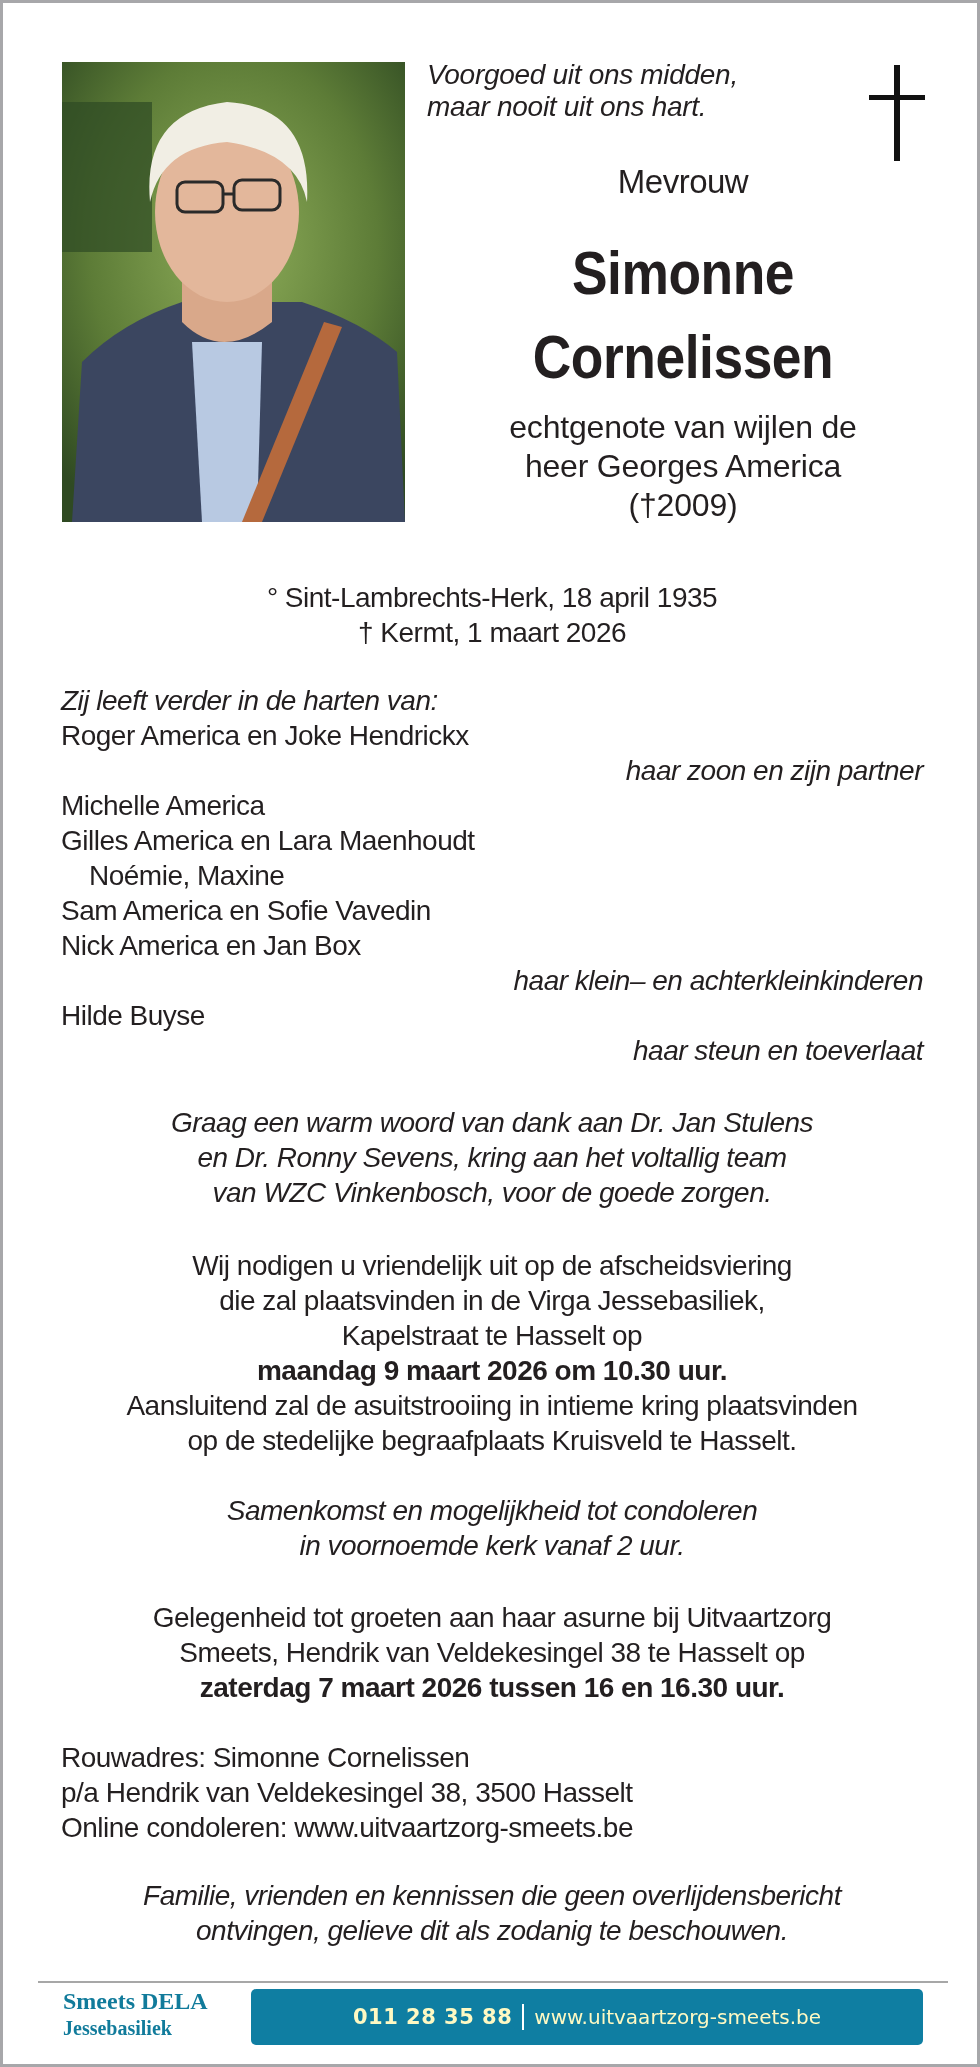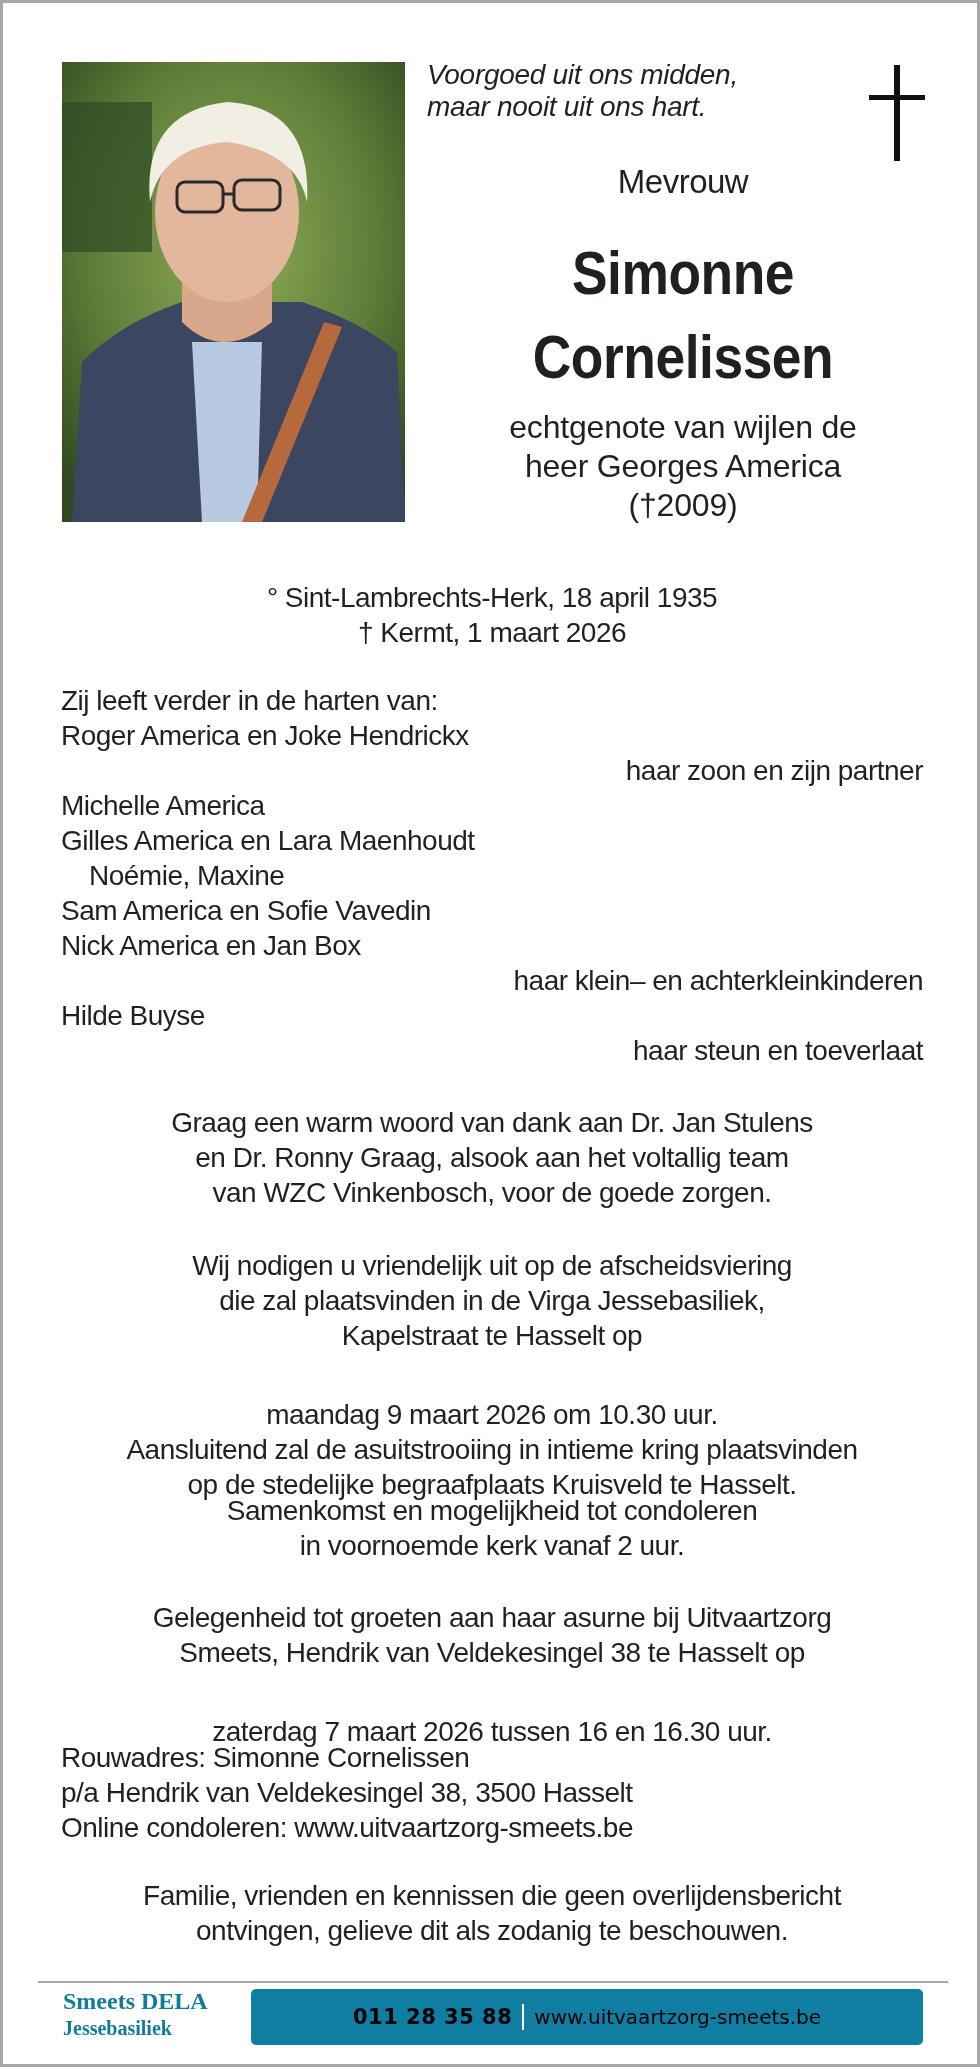--- a/index.html
+++ b/index.html
@@ -22,22 +22,22 @@
 
   .center-col { position: absolute; left: 420px; width: 520px; text-align: center; }
   .title { top: 160px; font-size: 33px; line-height: 38px; letter-spacing: -0.5px; }
   .name { top: 228px; font-size: 62px; line-height: 84px; font-weight: bold;
           transform: scaleX(0.86); transform-origin: 260px 0; letter-spacing: -0.5px; }
   .spouse { top: 405px; font-size: 32px; line-height: 39px; letter-spacing: -0.2px; }
 
   .body-text { position: absolute; left: 58px; width: 862px; font-size: 28px; line-height: 35px;
                letter-spacing: -0.5px; }
   .line { white-space: nowrap; }
-  .it { }
-  .bold { font-weight: normal; margin-top: 44px; }
+  .it { font-style: italic; }
+  .bold { font-weight: bold; }
   .right { text-align: right; }
   .centered { text-align: center; }
   .indent { padding-left: 28px; }
 
   .dates { top: 577px; }
   .family { top: 680px; }
   .thanks { top: 1102px; }
   .ceremony { top: 1245px; }
   .gathering { top: 1490px; }
   .visit { top: 1597px; }
@@ -46,21 +46,21 @@
 
   .divider { position: absolute; left: 35px; top: 1978px; width: 910px; height: 2px; background: #a7a7a7; }
 
   .logo { position: absolute; left: 60px; top: 1985px; font-family: Liberation Serif, serif;
           font-weight: bold; color: #117b9b; }
   .logo .l1 { font-size: 24px; line-height: 26px; letter-spacing: 0px; white-space: nowrap; }
   .logo .l2 { font-size: 20px; line-height: 28px; }
   .logo .dela-a { position: relative; }
 
   .contact-bar { position: absolute; left: 248px; top: 1986px; width: 672px; height: 56px;
-                 background: #0f7ea2; border-radius: 5px; color: #000000;
+                 background: #0f7ea2; border-radius: 5px; color: #fef9c3;
                  display: flex; align-items: center; justify-content: center;
                  font-family: "DejaVu Sans", sans-serif; font-size: 21px; }
   .contact-bar .phone { font-weight: bold; letter-spacing: 0.5px; }
   .contact-bar .sep { display: inline-block; width: 2px; height: 26px; background: #fff; margin: 0 10px; }
   .contact-bar .web { font-size: 20px; }
 </style>
 </head>
 <body>
 
 <div class="frame">
@@ -131,21 +131,21 @@
     <div class="line indent">Noémie, Maxine</div>
     <div class="line">Sam America en Sofie Vavedin</div>
     <div class="line">Nick America en Jan Box</div>
     <div class="line it right">haar klein– en achterkleinkinderen</div>
     <div class="line">Hilde Buyse</div>
     <div class="line it right">haar steun en toeverlaat</div>
   </div>
 
   <div class="body-text thanks centered it">
     <div class="line">Graag een warm woord van dank aan Dr. Jan Stulens</div>
-    <div class="line">en Dr. Ronny Graag, alsook aan het voltallig team</div>
+    <div class="line">en Dr. Ronny Sevens, kring aan het voltallig team</div>
     <div class="line">van WZC Vinkenbosch, voor de goede zorgen.</div>
   </div>
 
   <div class="body-text ceremony centered">
     <div class="line">Wij nodigen u vriendelijk uit op de afscheidsviering</div>
     <div class="line">die zal plaatsvinden in de Virga Jessebasiliek,</div>
     <div class="line">Kapelstraat te Hasselt op</div>
     <div class="line bold">maandag 9 maart 2026 om 10.30 uur.</div>
     <div class="line">Aansluitend zal de asuitstrooiing in intieme kring plaatsvinden</div>
     <div class="line">op de stedelijke begraafplaats Kruisveld te Hasselt.</div>

